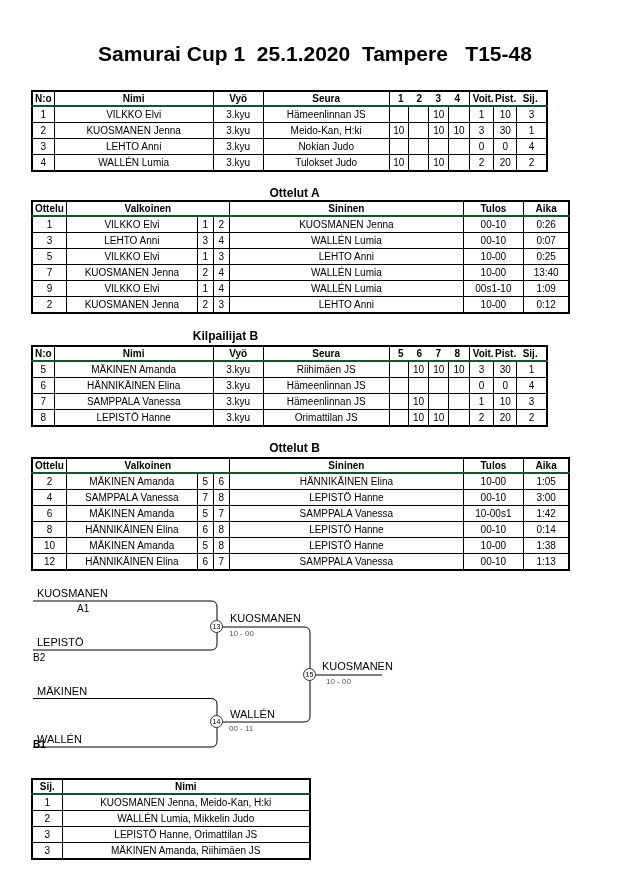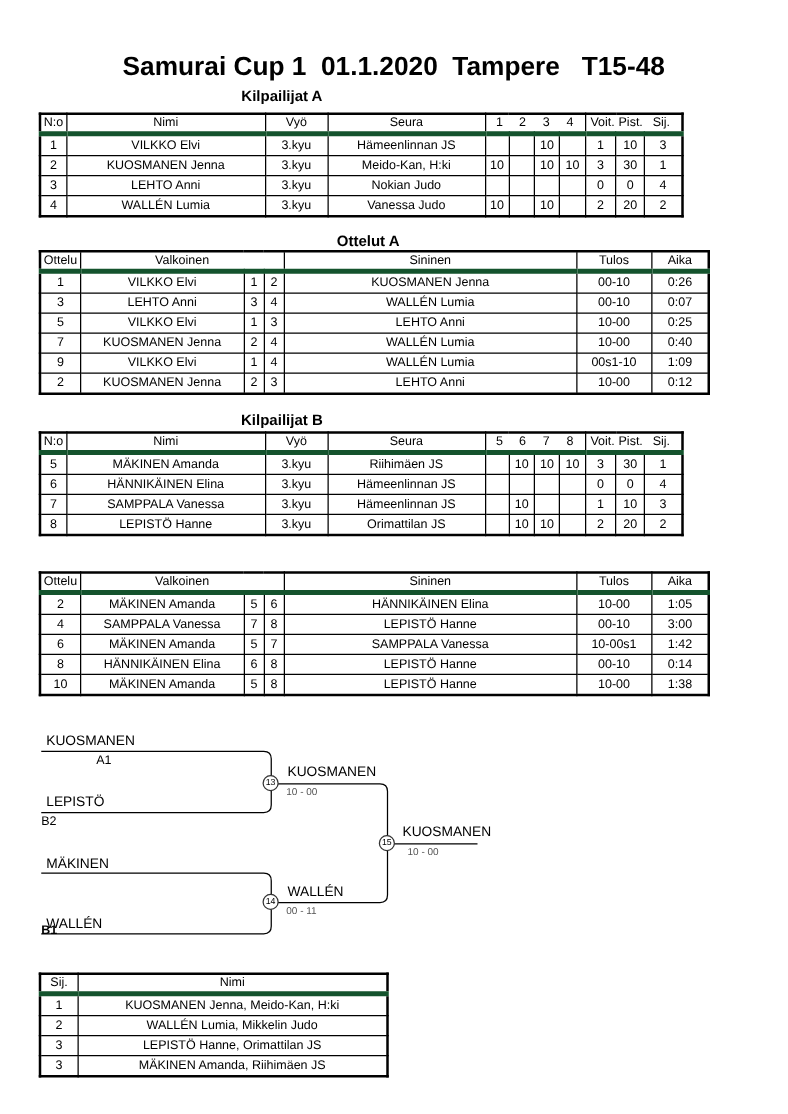--- a/index.html
+++ b/index.html
@@ -15,21 +15,21 @@
   #t-pool-a    { top:70px;  left:31px; width:389px; }
   #t-matches-a { top:186px; left:31px; width:527px; }
   #t-pool-b    { top:329px; left:31px; width:389px; }
   #t-matches-b { top:441px; left:31px; width:527px; }
   #t-results   { top:759px; left:31px; width:279px; }
 
   table.tbl { position:absolute; border-collapse:collapse; table-layout:fixed;
               background:#fff; font-size:10px; border:2px solid #000; }
   .tbl th, .tbl td { border:1px solid #000; padding:0 2px; white-space:nowrap; overflow:hidden;
                      text-align:center; height:15px; line-height:15px; font-weight:normal; }
-  .tbl th { font-weight:normal; border-bottom:4px solid #14532d; height:13px; line-height:13px; }
+  .tbl th { font-weight:bold; border-bottom:2px solid #14532d; height:13px; line-height:13px; }
   .lft { text-align:left; padding-left:5px; }
   .ovf { overflow:visible; text-align:left; padding:0 0 0 1px; }
   .dbl { border-left:3px double #000; }
   .hgrid { padding:0; }
   .hgrid span { display:inline-block; text-align:center; vertical-align:top; }
   .gw1{width:18px}.gw2{width:19px}.gw3{width:19px}.gw4{width:19px}
   .gw5{width:23px}.gw6{width:22px}.gw7{width:27px}
 
   #pool-a    { top:90px;  left:31px; }
   #matches-a { top:200px; left:31px; }
@@ -52,24 +52,23 @@
   #w15n { left:322px; top:661px; } #w15s { left:326px; top:678px; }
   #c13 { left:210px; top:620px; }
   #c14 { left:210px; top:715px; }
   #c15 { left:303px; top:668px; }
 </style>
 </head>
 <body>
 
 <div class="page">
 
-  <div class="doc-title">Samurai Cup 1  01.1.2020  Tampere   T15-48</div>
+  <div class="doc-title">Samurai Cup 1  25.1.2020  Tampere   T15-48</div>
   <div class="competitor-count">Kilpailijat: 8</div>
 
-  <div class="section-title" id="t-pool-a">Kilpailijat A</div>
   <table class="tbl" id="pool-a">
     <colgroup>
         <col style="width:17px">
         <col style="width:159px">
         <col style="width:50px">
         <col style="width:126px">
         <col style="width:18px">
         <col style="width:19px">
         <col style="width:19px">
         <col style="width:19px">
@@ -122,21 +121,21 @@
       <td></td>
       <td></td>
       <td class="dbl">0</td>
       <td>0</td>
       <td>4</td>
     </tr>
     <tr>
       <td>4</td>
       <td class="lft">WALLÉN Lumia</td>
       <td class="lft">3.kyu</td>
-      <td class="lft">Vanessa Judo</td>
+      <td class="lft">Tulokset Judo</td>
       <td>10</td>
       <td></td>
       <td>10</td>
       <td></td>
       <td class="dbl">2</td>
       <td>20</td>
       <td>2</td>
     </tr>
   </tbody>
     </table>
@@ -187,21 +186,21 @@
       <td>10-00</td>
       <td>0:25</td>
     </tr>
     <tr>
       <td>7</td>
       <td class="lft">KUOSMANEN Jenna</td>
       <td>2</td>
       <td>4</td>
       <td class="lft">WALLÉN Lumia</td>
       <td>10-00</td>
-      <td>0:40</td>
+      <td>13:40</td>
     </tr>
     <tr>
       <td>9</td>
       <td class="lft">VILKKO Elvi</td>
       <td>1</td>
       <td>4</td>
       <td class="lft">WALLÉN Lumia</td>
       <td>00s1-10</td>
       <td>1:09</td>
     </tr>
@@ -289,20 +288,21 @@
       <td>10</td>
       <td>10</td>
       <td></td>
       <td class="dbl">2</td>
       <td>20</td>
       <td>2</td>
     </tr>
   </tbody>
     </table>
 
+  <div class="section-title" id="t-matches-b">Ottelut B</div>
   <table class="tbl" id="matches-b">
     <colgroup>
         <col style="width:24px">
         <col style="width:131px">
         <col style="width:16px">
         <col style="width:16px">
         <col style="width:234px">
         <col style="width:60px">
         <col style="width:46px">
       </colgroup>
@@ -352,20 +352,29 @@
     </tr>
     <tr>
       <td>10</td>
       <td class="lft">MÄKINEN Amanda</td>
       <td>5</td>
       <td>8</td>
       <td class="lft">LEPISTÖ Hanne</td>
       <td>10-00</td>
       <td>1:38</td>
     </tr>
+    <tr>
+      <td>12</td>
+      <td class="lft">HÄNNIKÄINEN Elina</td>
+      <td>6</td>
+      <td>7</td>
+      <td class="lft">SAMPPALA Vanessa</td>
+      <td>00-10</td>
+      <td>1:13</td>
+    </tr>
   </tbody>
     </table>
 
   <svg id="bracket-svg" width="630" height="200" viewBox="0 0 630 200">
     <path d="M33,21 H211 Q217,21 217,27 V64 Q217,70 211,70 H33" fill="none" stroke="#000" stroke-width="1"></path>
     <path d="M33,118.5 H211 Q217,118.5 217,124.5 V161 Q217,167 211,167 H33" fill="none" stroke="#000" stroke-width="1"></path>
     <path d="M217,47 H304 Q310,47 310,53 V136 Q310,142 304,142 H217" fill="none" stroke="#000" stroke-width="1"></path>
     <path d="M310,95 H382" fill="none" stroke="#000" stroke-width="1"></path>
   </svg>
 

